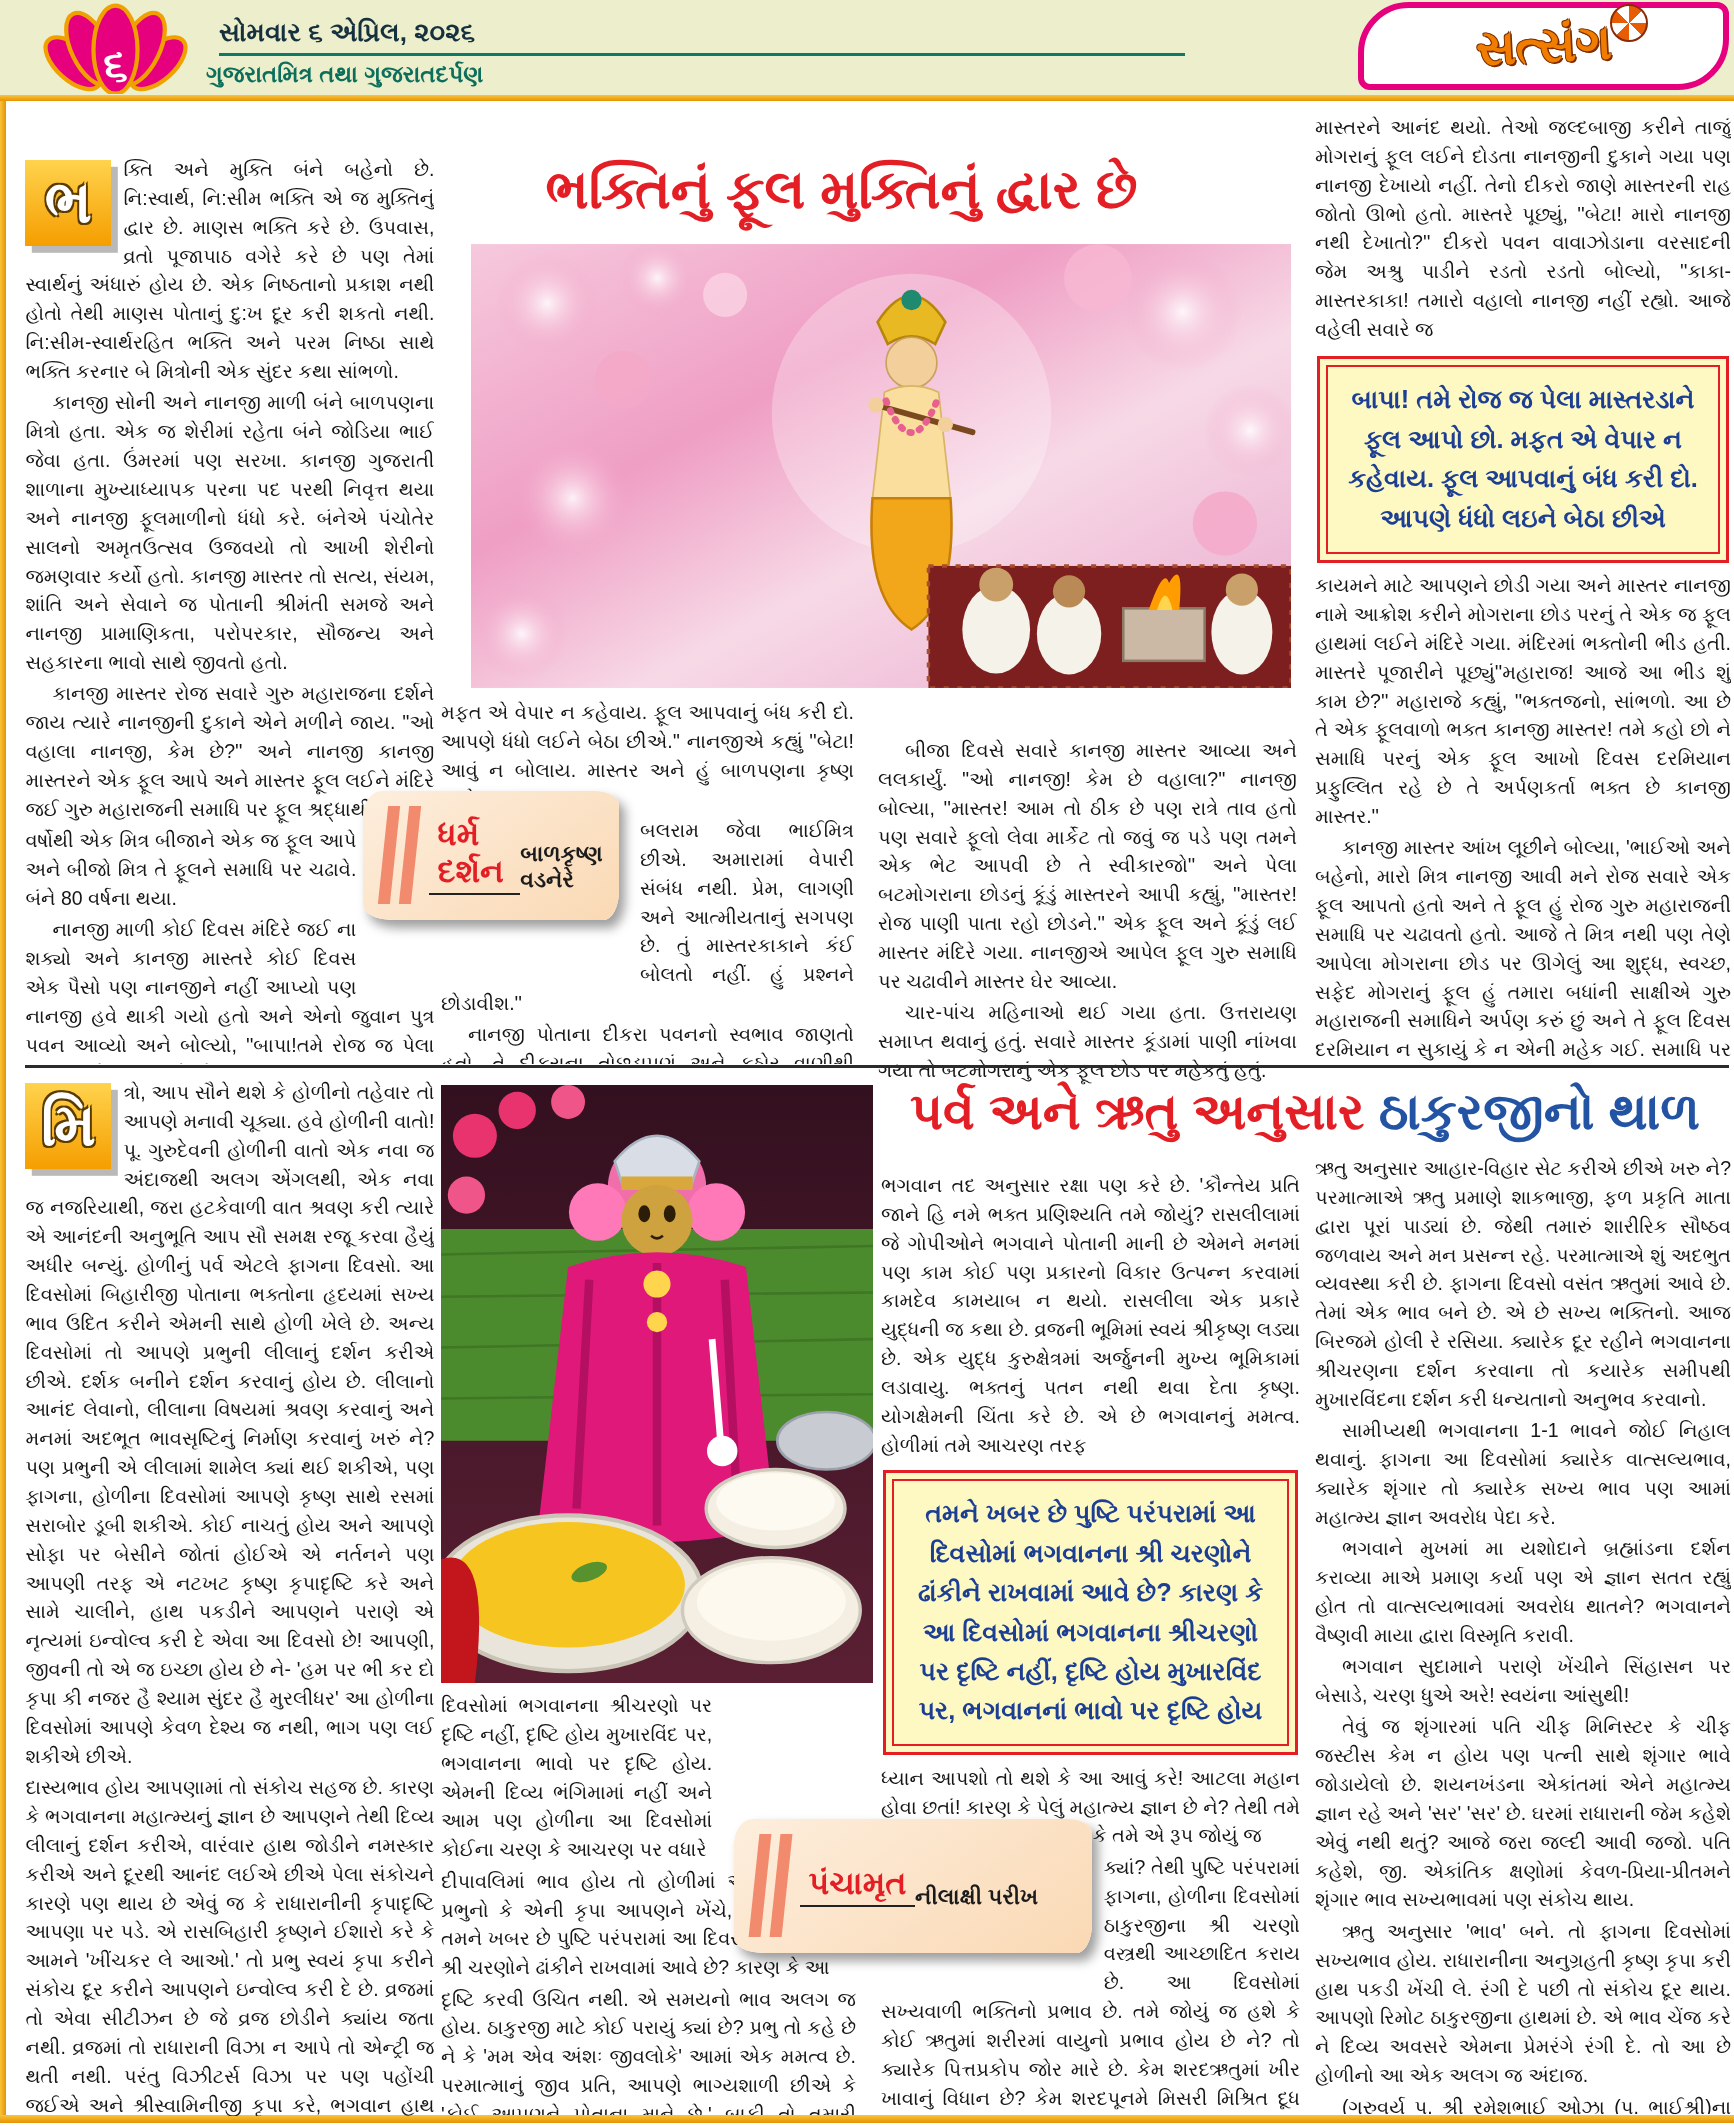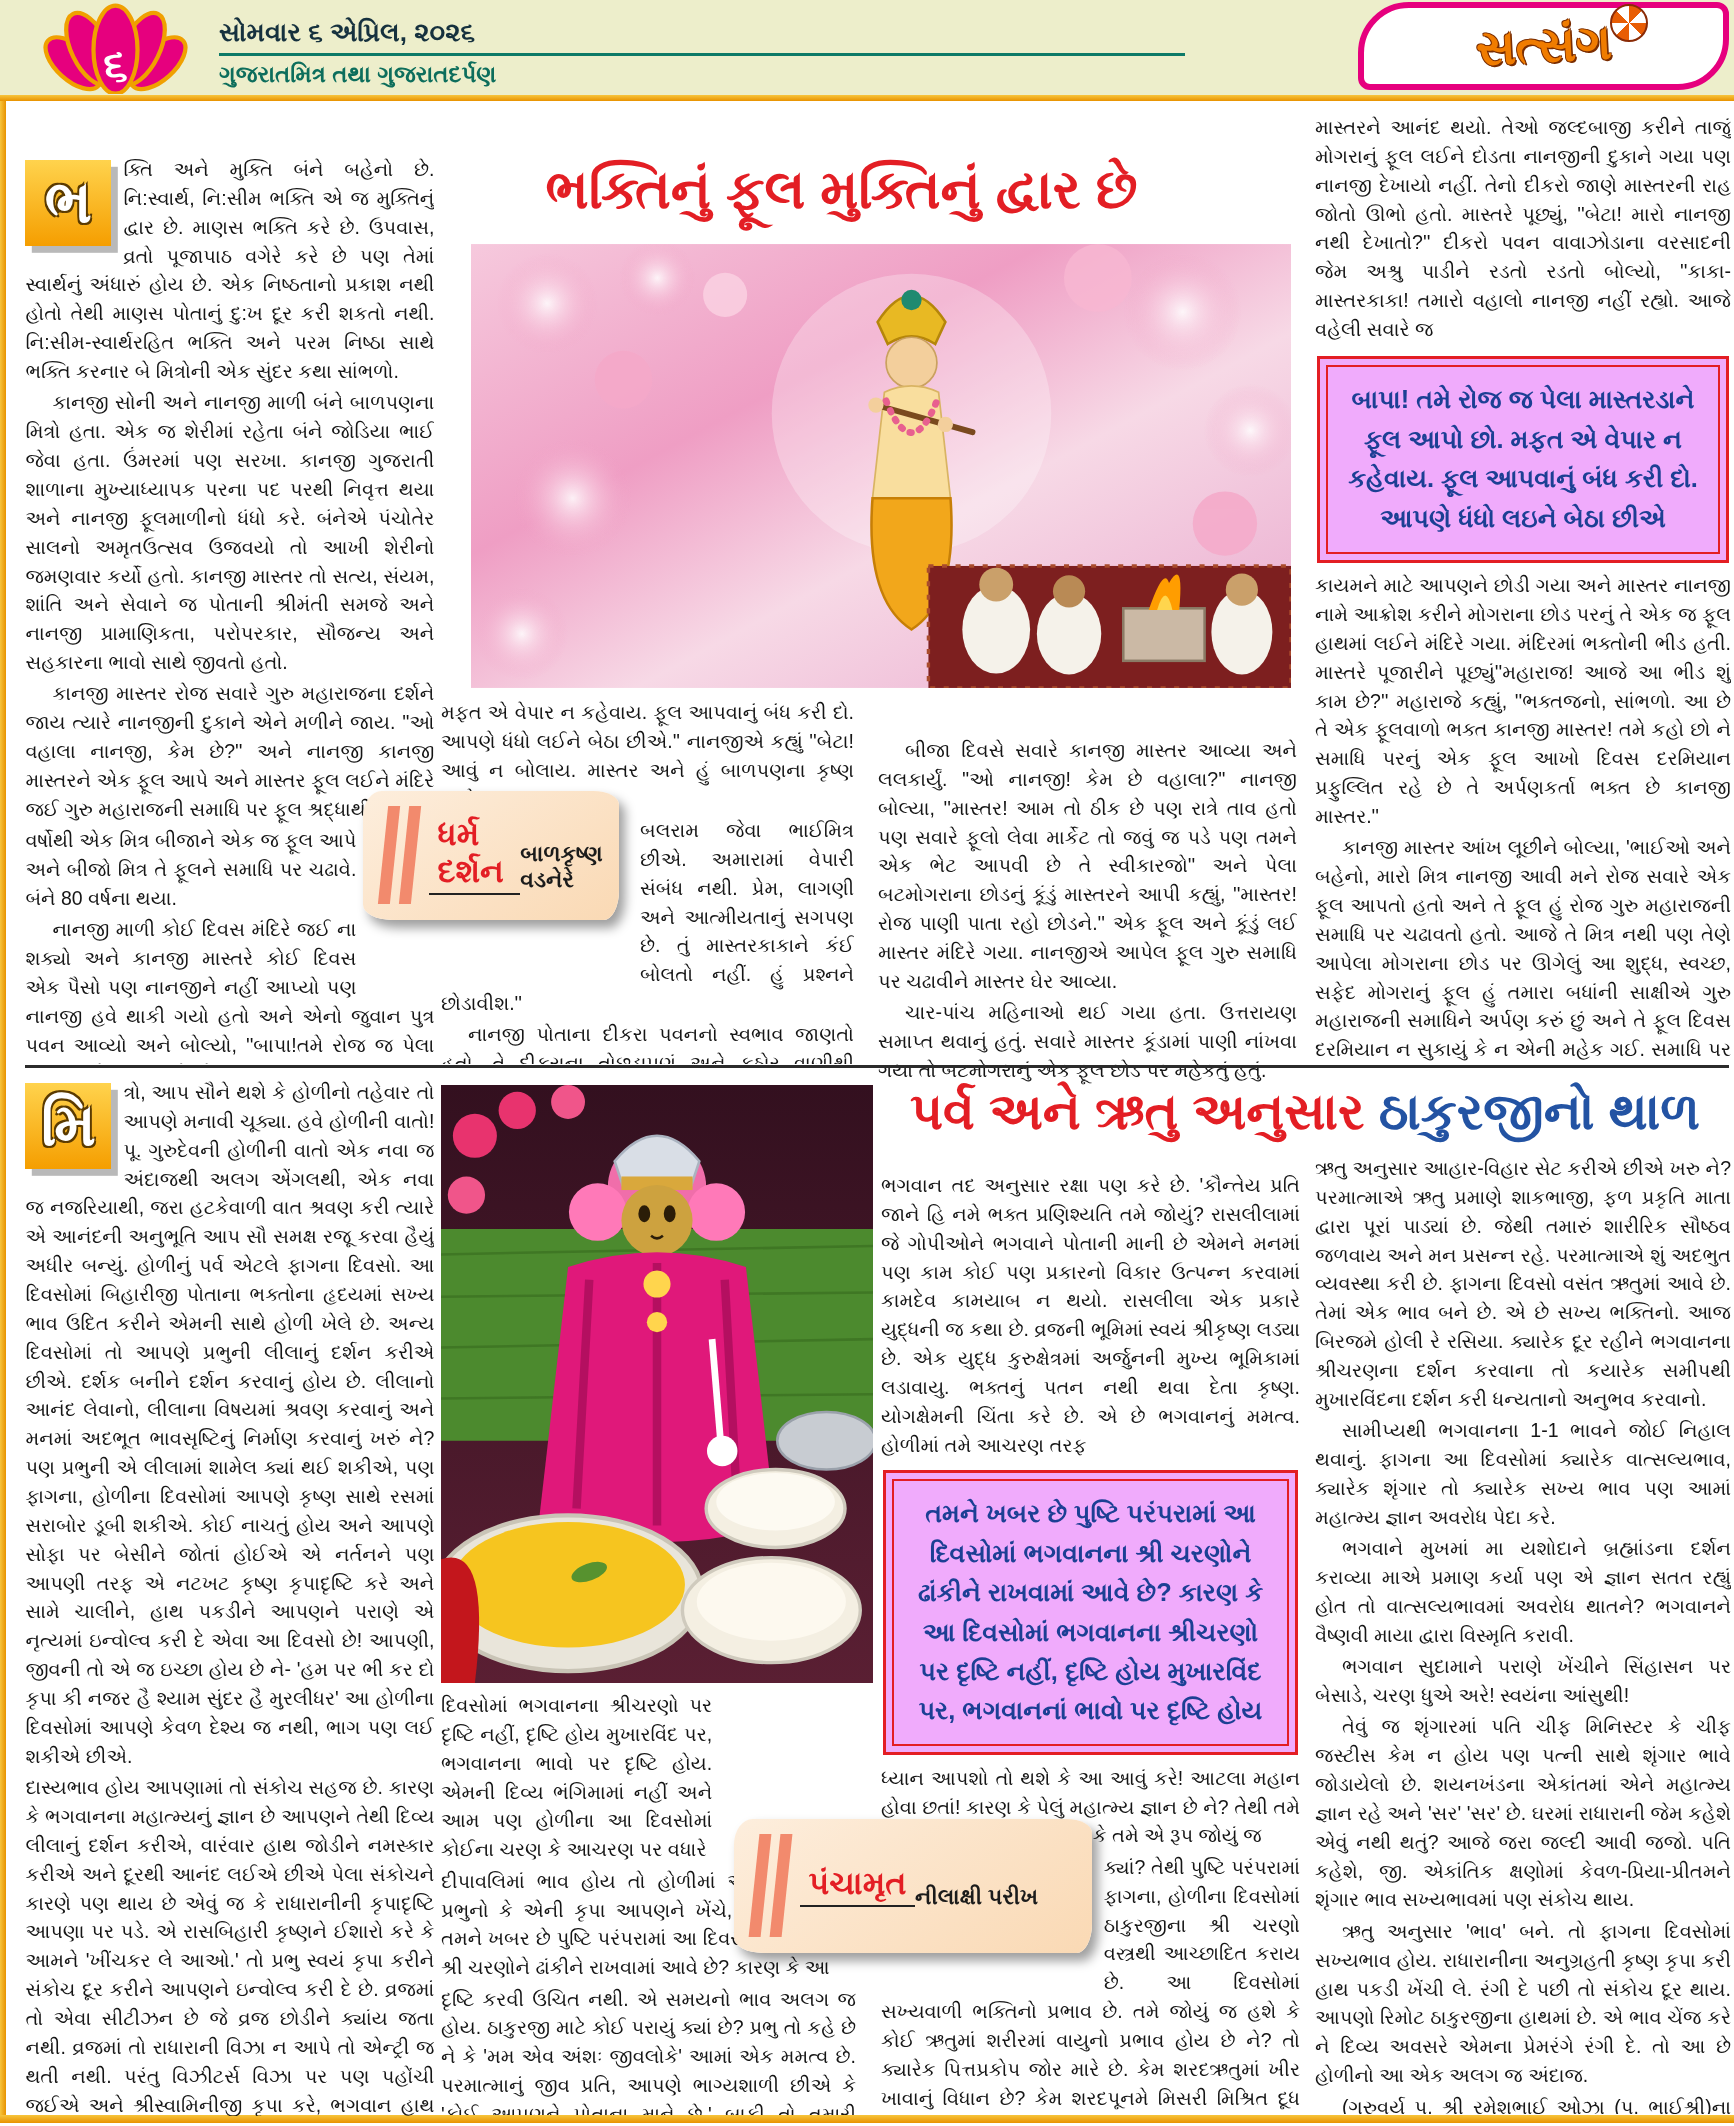--- a/index.html
+++ b/index.html
@@ -11,21 +11,21 @@
   #goldrule{position:absolute;left:0;top:95px;width:1735px;height:6px;
     background:linear-gradient(#f7c53d,#e89200);}
   #leftstripe{position:absolute;left:0;top:101px;width:6px;height:2020px;
     background:linear-gradient(90deg,#f7c53d,#e89200);}
   #bottomrule{position:absolute;left:0;top:2115px;width:1735px;height:7.6px;
     background:linear-gradient(#f7c53d,#e89200);}
 
   #lotus{position:absolute;left:41px;top:1.7px;width:149px;height:92px;}
   #dateline{position:absolute;left:219px;top:17px;font-size:26px;font-weight:bold;color:#16313e;}
   #tealrule{position:absolute;left:219px;top:53px;width:966px;height:3.4px;background:#0d7a68;}
-  #publine{position:absolute;left:219px;top:61px;font-size:23px;font-weight:bold;color:#0d6e5c;}
+  #publine{position:absolute;left:206px;top:61px;font-size:23px;font-weight:bold;color:#0d6e5c;}
 
   #masthead{position:absolute;left:1358px;top:1.7px;width:371px;height:88px;background:#ffffff;
     border:6.8px solid #e6007e;border-radius:51px 12px 51px 12px;box-sizing:border-box;
     display:flex;align-items:center;justify-content:center;}
   #masthead .word{font-size:49px;font-weight:bold;color:#f07c00;transform:rotate(-3deg);
     text-shadow:1.7px 1.7px 0 #7a2d00,-0.8px -0.8px 0 #7a2d00,0.8px -0.8px 0 #7a2d00,-0.8px 0.8px 0 #7a2d00;}
   #emblem{position:absolute;right:75px;top:-3.4px;width:34px;height:34px;border-radius:50%;
     border:2.5px solid #8a2b06;background:repeating-conic-gradient(#e85d04 0 45deg,#ffffff 45deg 90deg);}
 
   
@@ -45,21 +45,21 @@
   .sp-a2c3{width:216px;height:142px;margin-right:6.8px;}
 
   
   #headline1{position:absolute;left:458px;top:161px;width:767px;text-align:center;
     font-size:54px;font-weight:bold;color:#e31e24;line-height:1.05;}
   #headline2{position:absolute;left:881px;top:1085px;width:848px;text-align:center;
     font-size:51px;font-weight:bold;line-height:1.05;white-space:nowrap;}
   #headline2 .r{color:#e31e24;} #headline2 .b{color:#2353a3;}
 
   
-  .qbox{border:3.4px solid #e31e24;padding:6px;background:#f0abfc;}
+  .qbox{border:3.4px solid #e31e24;padding:6px;background:#fef9c3;}
   .qbox .inner{border:2.5px solid #e31e24;padding:13.6px 17px;color:#1c3f94;font-weight:bold;
     font-size:25.4px;text-align:center;line-height:1.55;}
   #qbox1{margin:12px 1.7px 8.5px 1.7px;}
   #qbox2{margin:10.2px 1.7px 8.5px 1.7px;}
 
   
   .authbox{position:absolute;background:linear-gradient(145deg,#fdeedd,#fad9b4);
     border-radius:18.6px 25.4px 15.3px 29px / 25.4px 13.6px 29px 15.3px;
     box-shadow:6px 7.6px 10.2px rgba(0,0,0,.38);}
   .authbox .bars{position:absolute;left:20.3px;top:15.3px;bottom:15.3px;width:39px;}

